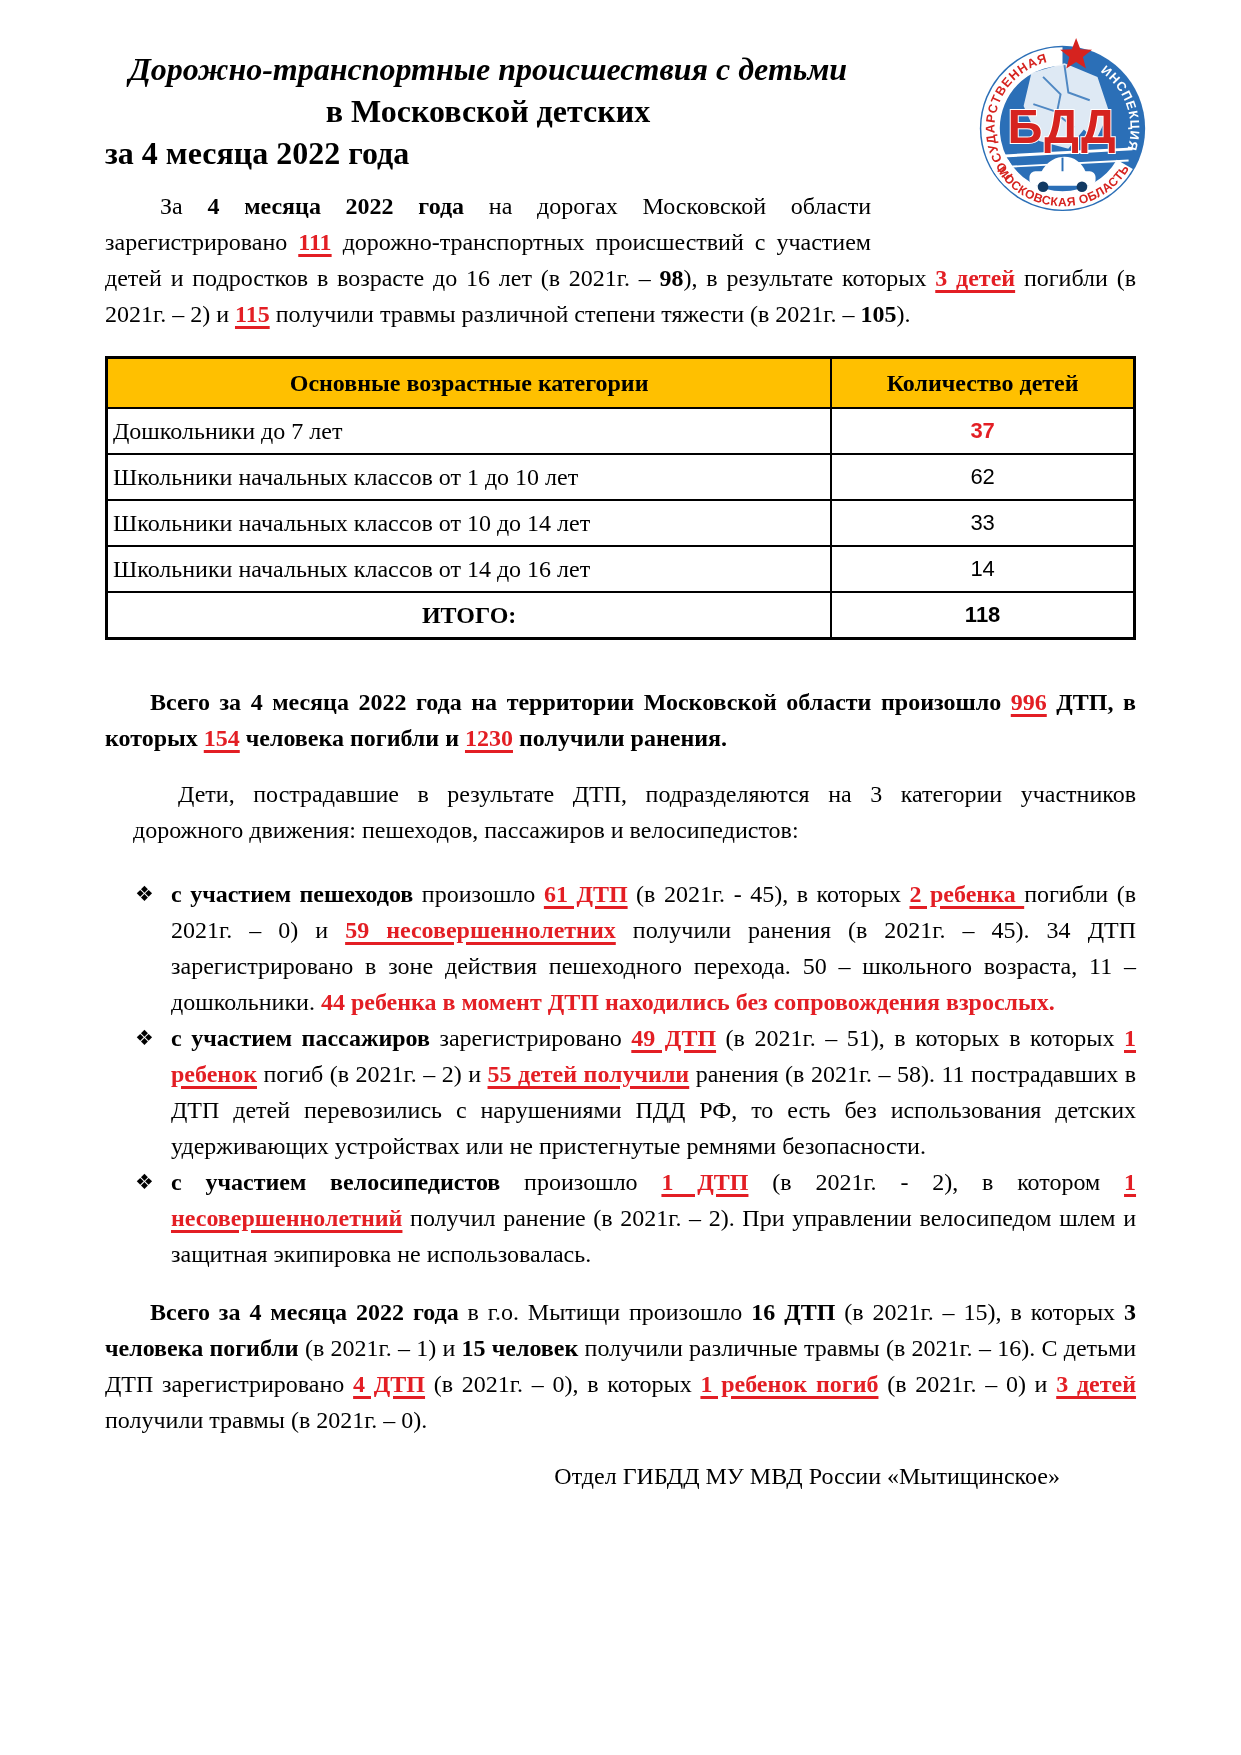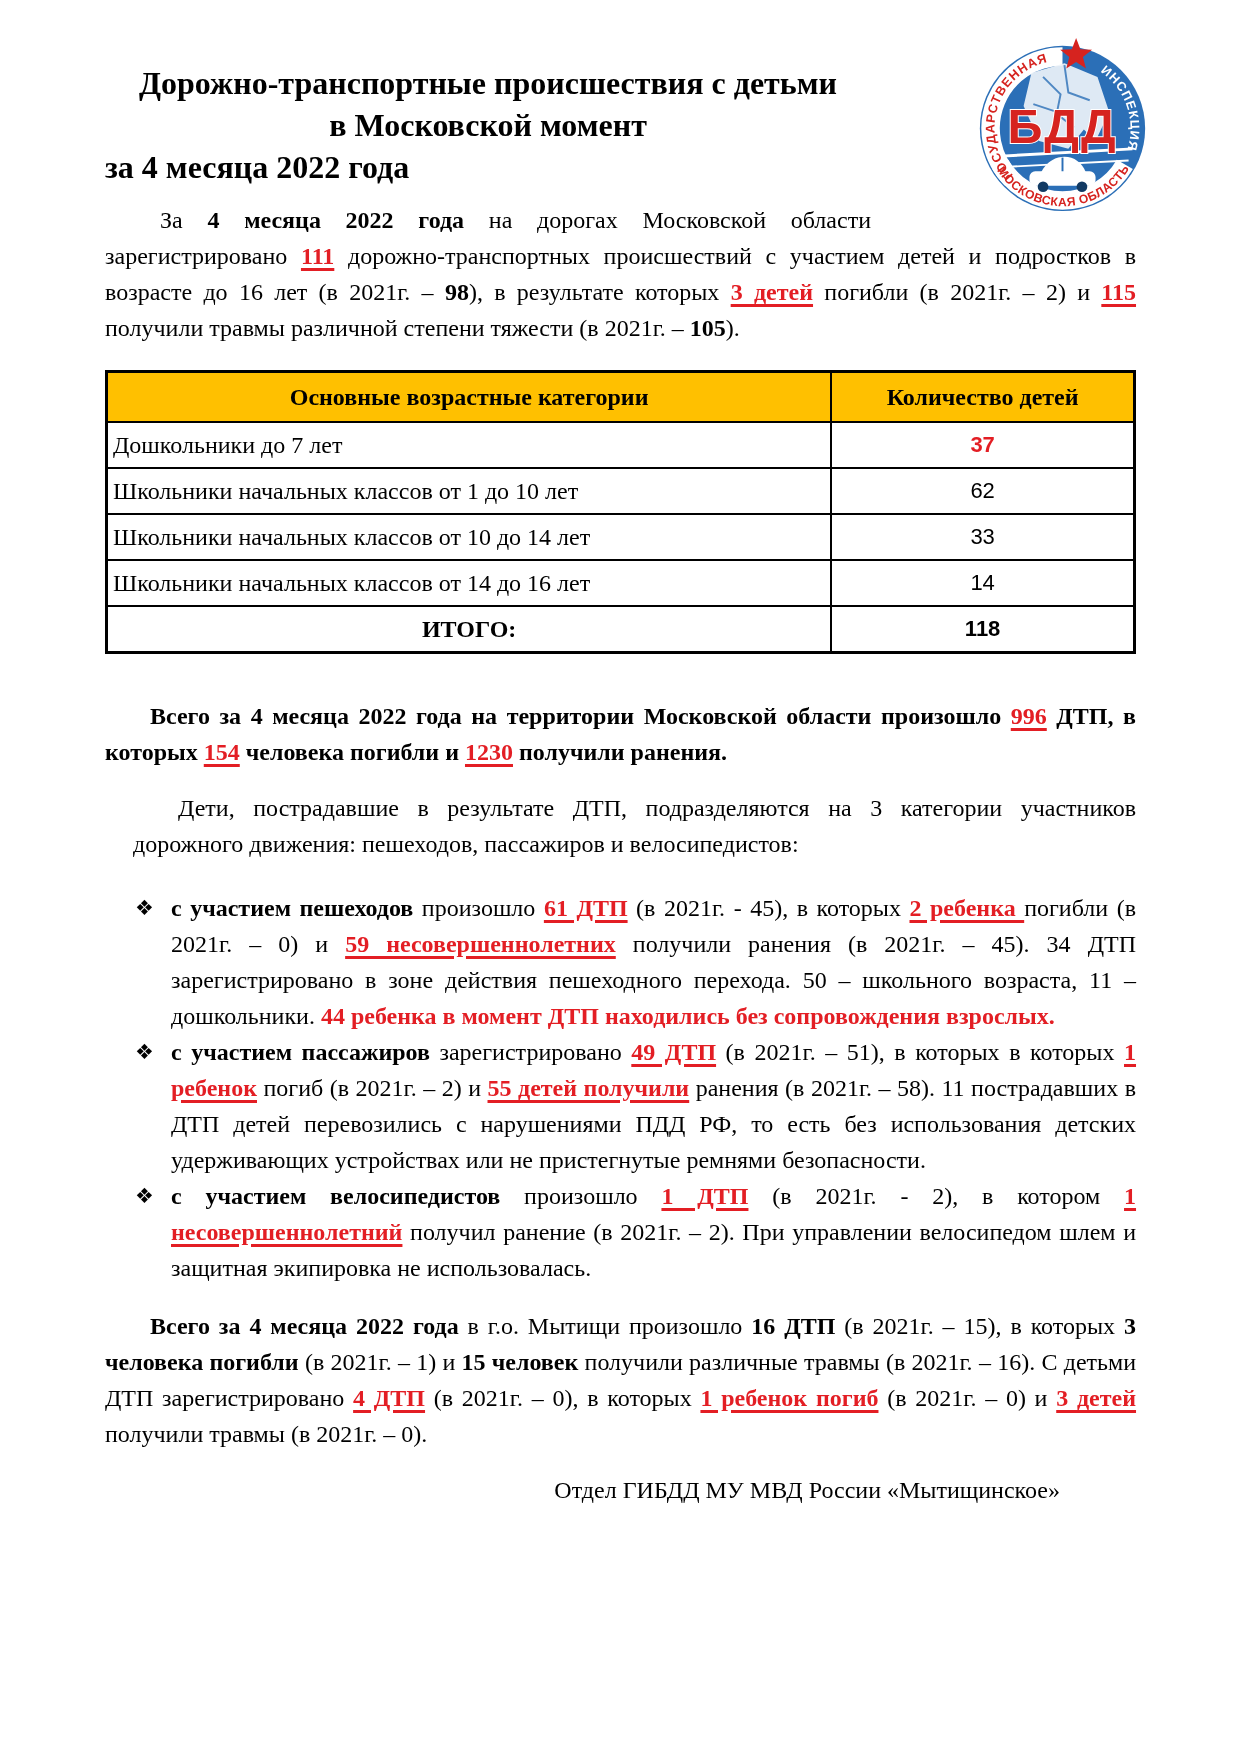--- a/index.html
+++ b/index.html
@@ -19,21 +19,21 @@
     overflow:hidden;
     font-family:"Liberation Serif",serif;
     font-size:24px;color:#000;
     line-height:36px;
   }
   
   .logo-float{float:right;width:265px;height:194px;text-align:right;}
   svg.logo{width:175px;height:180px;margin-right:-14px;}
 
   .title-line{font-size:32px;font-weight:bold;line-height:42px;text-align:center;}
-  .title-line.first{margin-top:26px;}
+  .title-line.first{margin-top:12px;font-style:italic;}
   .title-line.third{text-align:left;padding-right:55px;}
 
   .p{text-align:justify;}
   .p.indent1{text-indent:55px;}
   .p.indent2{text-indent:45px;}
   #p-intro{margin-top:14px;}
   #p-total{margin-top:44px;font-weight:bold;}
   #p-categories{margin-top:20px;margin-left:28px;}
   #p-mytishchi{margin-top:22px;}
 
@@ -102,21 +102,21 @@
         <textPath href="#arcR" startOffset="4%">ИНСПЕКЦИЯ</textPath>
       </text>
       <text font-family="Liberation Sans,sans-serif" font-size="12.5" font-weight="bold" letter-spacing="0.5" style="fill:var(--logo-red)">
         <textPath href="#arcB" startOffset="2%">МОСКОВСКАЯ ОБЛАСТЬ</textPath>
       </text>
       <text x="90" y="110" text-anchor="middle" font-family="Liberation Sans,sans-serif" font-size="50" font-weight="bold" letter-spacing="2" stroke="#ffffff" stroke-width="2" paint-order="stroke" style="fill:var(--logo-red)">БДД</text>
     </svg>
   </div>
 
   <div class="title-line first">Дорожно-транспортные происшествия с детьми</div>
-  <div class="title-line">в Московской момент</div>
+  <div class="title-line">в Московской детских</div>
   <div class="title-line third">за 4 месяца 2022 года</div>
 
   <div id="p-intro" class="p indent1"><span>За </span><span class="b">4 месяца 2022 года</span><span> на дорогах Московской области зарегистрировано </span><span class="rbu">111</span><span> дорожно-транспортных происшествий с участием детей и подростков в возрасте до 16 лет (в 2021г. – </span><span class="b">98</span><span>), в результате которых </span><span class="rbu">3 детей</span><span> погибли (в 2021г. – 2) и </span><span class="rbu">115</span><span> получили травмы различной степени тяжести (в 2021г. – </span><span class="b">105</span><span>).</span></div>
 
   <table class="doc-table">
     <thead>
       <tr>
         <th class="col-cat">Основные возрастные категории</th>
         <th class="col-cnt">Количество детей</th>
       </tr>

